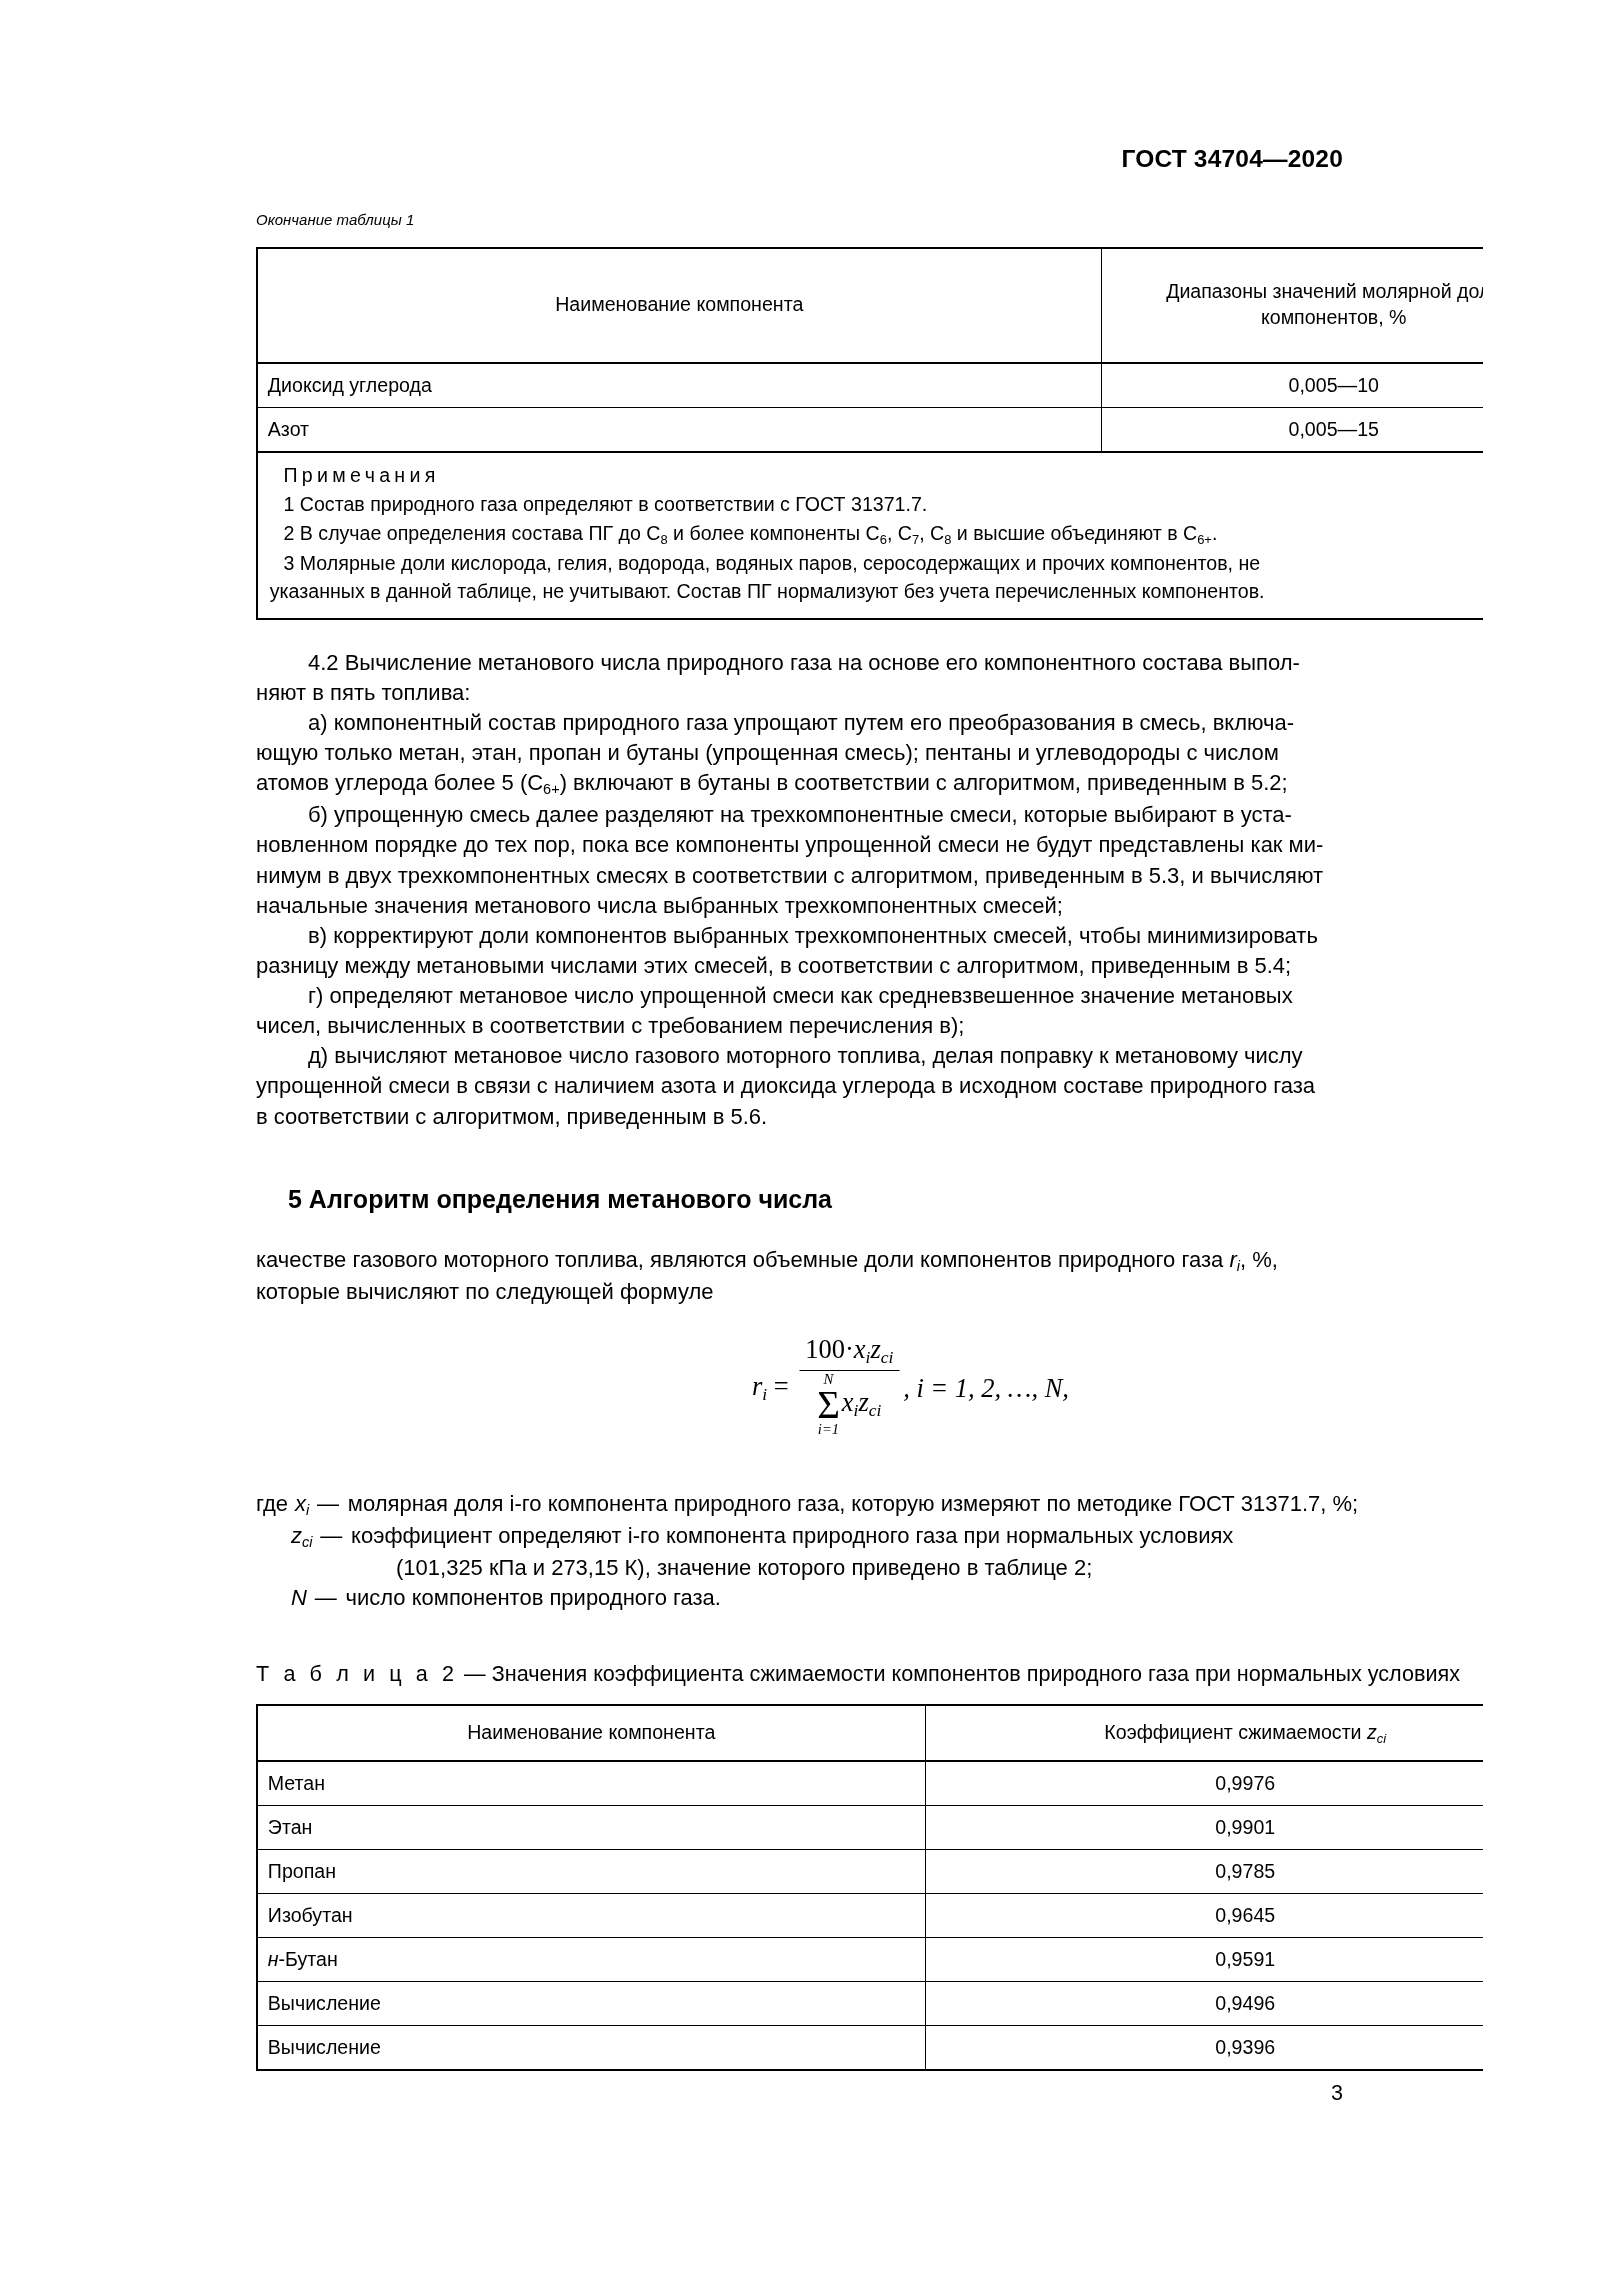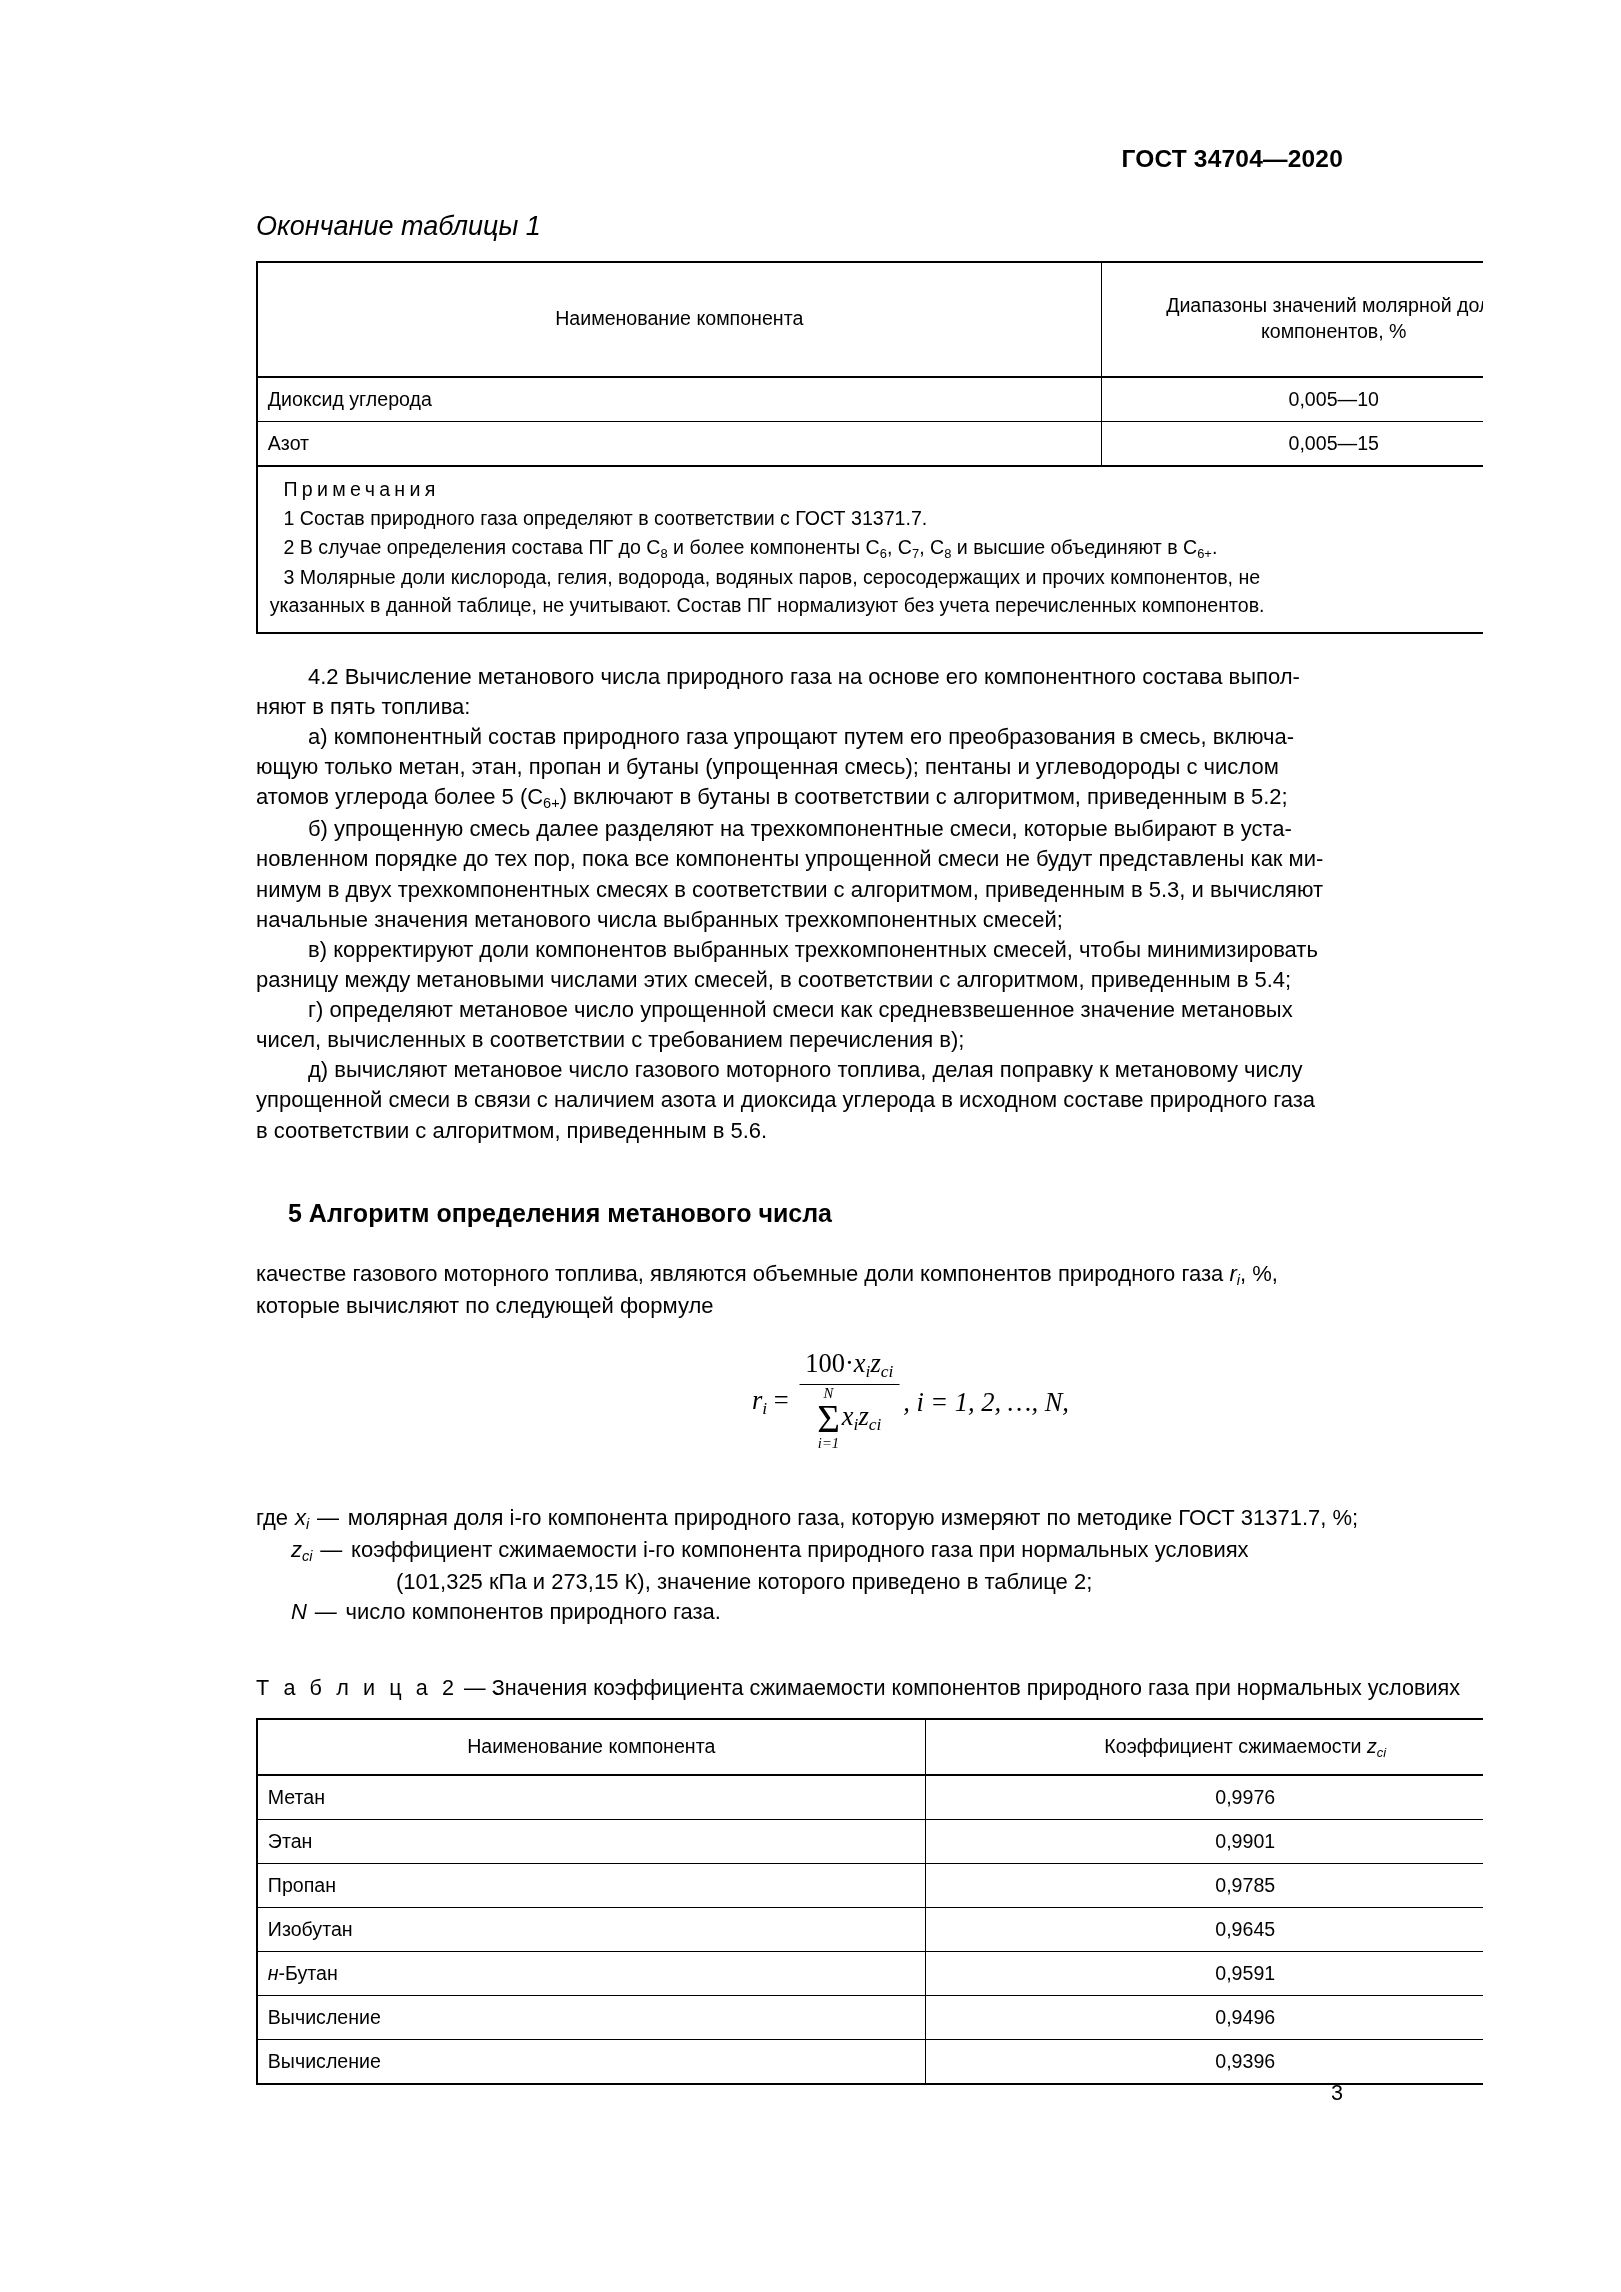--- a/index.html
+++ b/index.html
@@ -36,21 +36,21 @@
   
   .content {
     position: absolute;
     left: 118px;
     top: 211px;
     width: 1309px;
   }
 
   .table-continuation {
     font-style: italic;
-    font-size: 27px;
+    font-size: 15px;
     margin: 0 0 18.6px 0;
   }
 
   
   table.gost {
     border-collapse: collapse;
     width: 100%;
     table-layout: fixed;
     font-size: 19.6px;
   }
@@ -320,21 +320,21 @@
     <div class="where-list">
       <div class="where-row">
         <span class="sym lbl-where">где</span>
         <span class="sym sym-x"><i>x</i><sub><i>i</i></sub></span>
         <span class="sym dash">—</span>
         <span class="dfn">молярная доля i-го компонента природного газа, которую измеряют по методике ГОСТ 31371.7, %;</span>
       </div>
       <div class="where-row indent-sub">
         <span class="sym sym-x"><i>z</i><sub><i>ci</i></sub></span>
         <span class="sym dash">—</span>
-        <span class="dfn">коэффициент сжимаемости i-го компонента природного газа при нормальных условиях</span>
+        <span class="dfn">коэффициент определяют i-го компонента природного газа при нормальных условиях</span>
       </div>
       <div class="where-cont">(101,325 кПа и 273,15 К), значение которого приведено в таблице 2;</div>
       <div class="where-row indent-sub2">
         <span class="sym sym-x"><i>N</i></span>
         <span class="sym dash">—</span>
         <span class="dfn">число компонентов природного газа.</span>
       </div>
     </div>
 
     <p class="table-caption"><span class="lead">Т а б л и ц а  2</span><span> — Значения коэффициента сжимаемости компонентов природного газа при нормальных условиях</span></p>

